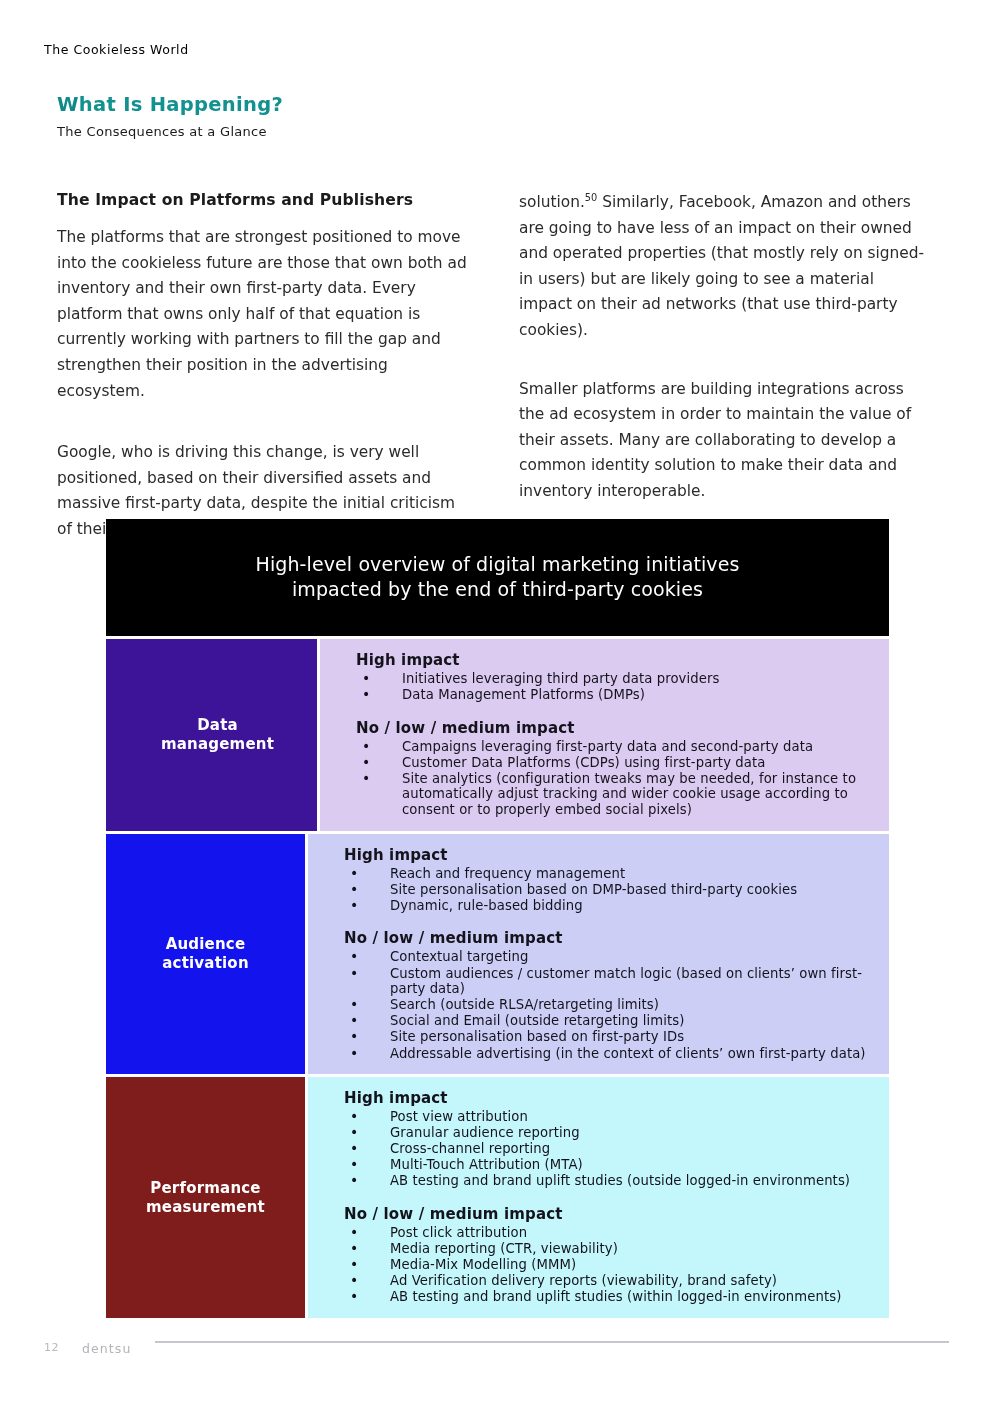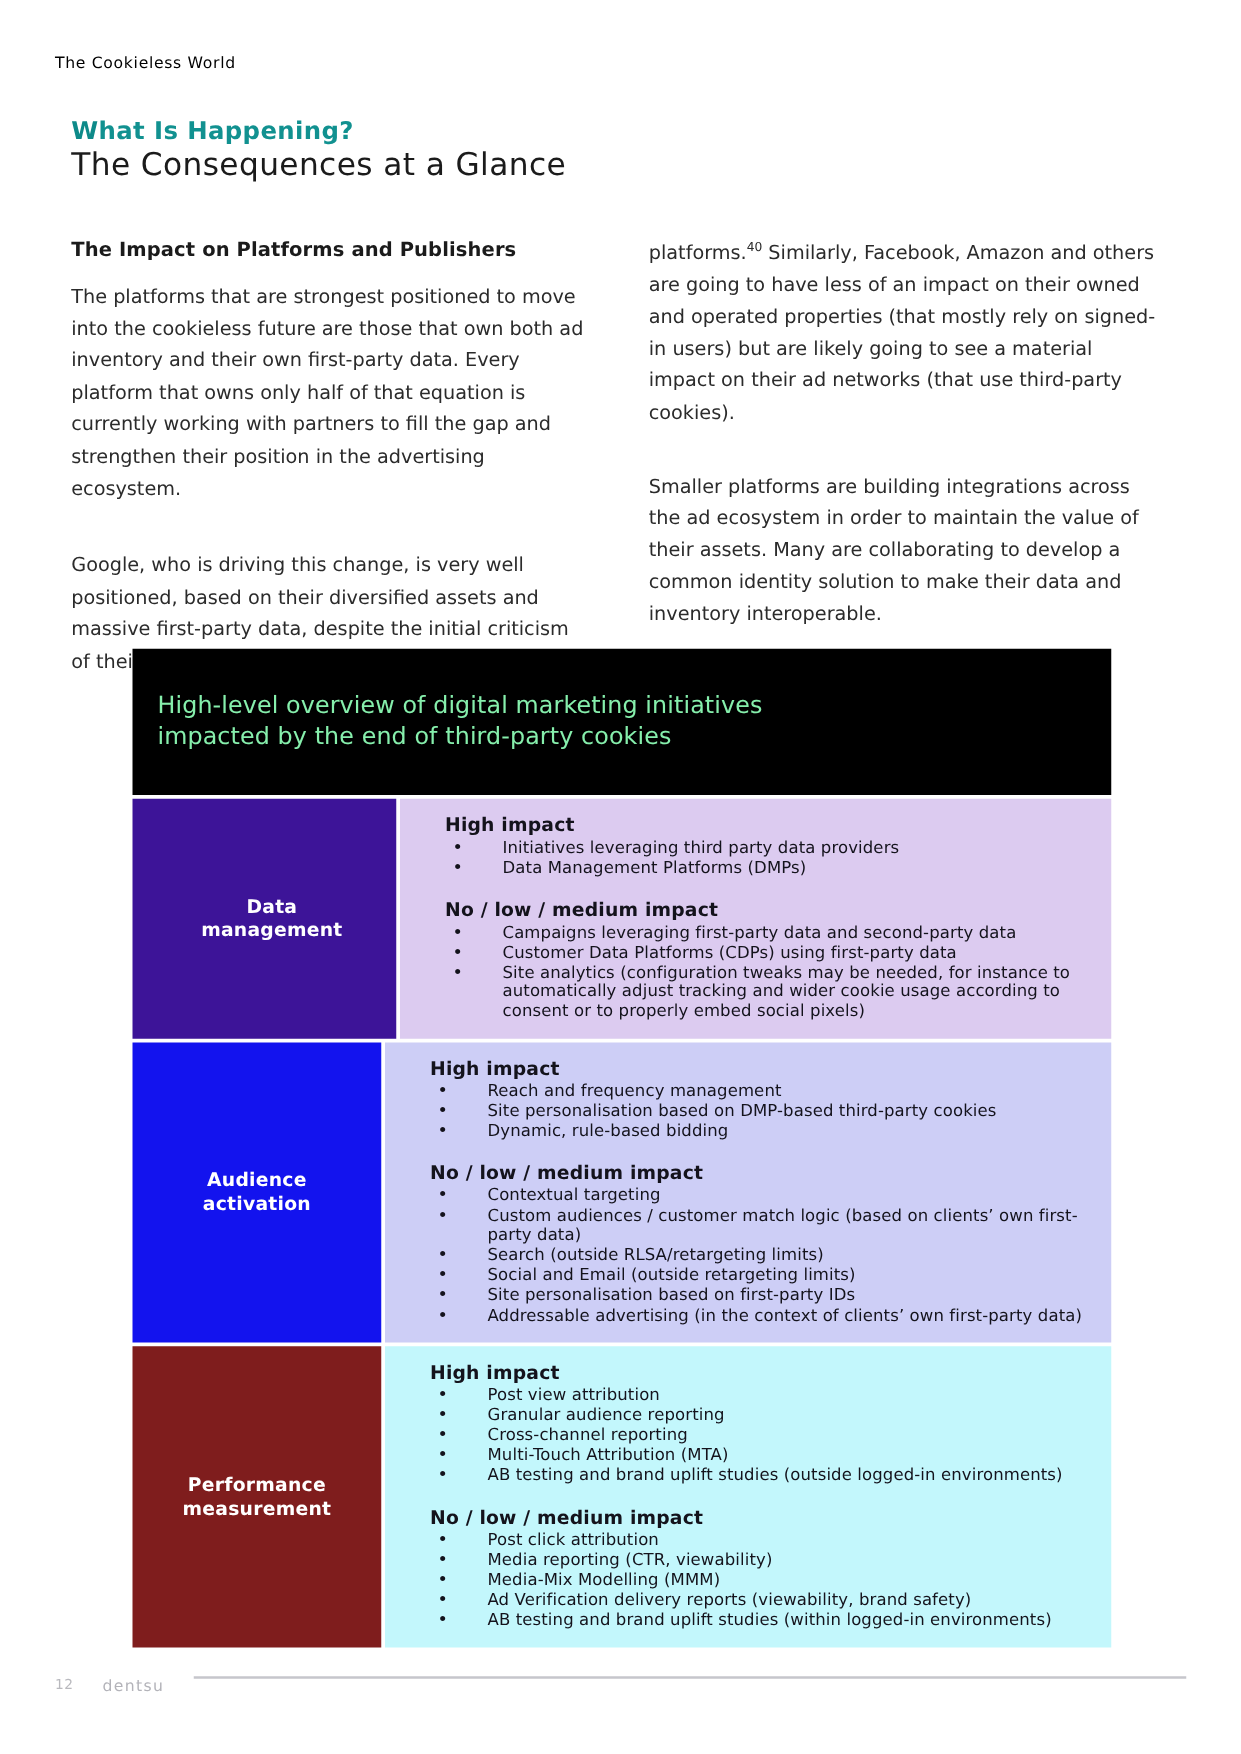--- a/index.html
+++ b/index.html
@@ -38,21 +38,21 @@
     font-weight: bold;
     color: #119190;
     letter-spacing: 0.3px;
     line-height: 24px;
     font-family: "DejaVu Sans", sans-serif;
   }
   .sec-title-1 .cap {
     color: #0d8a89;
   }
   .sec-title-2 {
-    font-size: 25px;
+    font-size: 13px;
     color: #1b1b1b;
     letter-spacing: 0.3px;
     line-height: 25px;
     margin-top: 2px;
     font-family: "DejaVu Sans", sans-serif;
   }
 
   
   .col {
     position: absolute;
@@ -90,22 +90,22 @@
 
   
   .matrix {
     position: absolute;
     left: 106px;
     top: 519px;
     width: 783px;
   }
   .matrix-header {
     background: #000000;
-    color: #86efac;
-    text-align: left;
+    color: #ffffff;
+    text-align: center;
     padding: 33px 20px 34px 20px;
     font-size: 19px;
     line-height: 25px;
     letter-spacing: 0.1px;
     font-family: "DejaVu Sans", sans-serif;
   }
   .matrix-header .ln { display: block; }
 
   .matrix-row {
     display: flex;
@@ -217,21 +217,21 @@
   <div class="sec-title-2">The Consequences at a Glance</div>
 </div>
 
 <div class="col col-left">
   <h3>The Impact on Platforms and Publishers</h3>
   <p>The platforms that are strongest positioned to move into the cookieless future are those that own both ad inventory and their own first-party data. Every platform that owns only half of that equation is currently working with partners to fill the gap and strengthen their position in the advertising ecosystem.</p>
   <p class="gap-before">Google, who is driving this change, is very well positioned, based on their diversified assets and massive first-party data, despite the initial criticism of their FLoC</p>
 </div>
 
 <div class="col col-right">
-  <p><span>platforms.</span><sup>40</sup><span> Similarly, Facebook, Amazon and others are going to have less of an impact on their owned and operated properties (that mostly rely on signed-in users) but are likely going to see a material impact on their ad networks (that use third-party cookies).</span></p>
+  <p><span>solution.</span><sup>50</sup><span> Similarly, Facebook, Amazon and others are going to have less of an impact on their owned and operated properties (that mostly rely on signed-in users) but are likely going to see a material impact on their ad networks (that use third-party cookies).</span></p>
   <p class="gap-before-lg">Smaller platforms are building integrations across the ad ecosystem in order to maintain the value of their assets. Many are collaborating to develop a common identity solution to make their data and inventory interoperable.</p>
 </div>
 
 <div class="matrix">
 
   <div class="matrix-header">
     <span class="ln">High-level overview of digital marketing initiatives</span>
     <span class="ln">impacted by the end of third-party cookies</span>
   </div>
 

